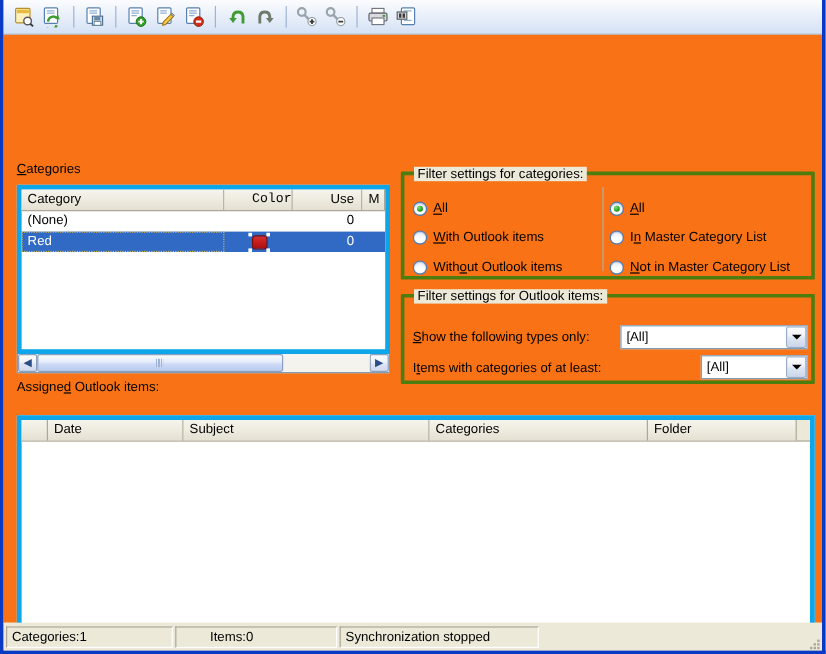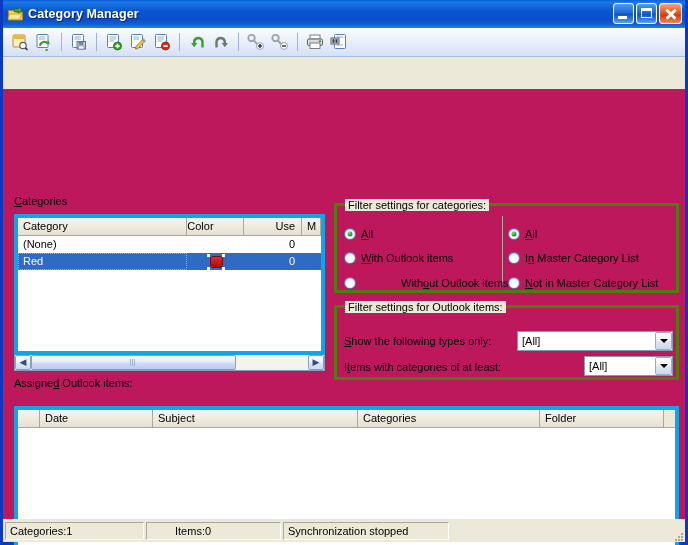--- a/index.html
+++ b/index.html
@@ -136,22 +136,21 @@
     width: 1px; height: 18px;
     background: #9db4d4;
     margin: 0 5px;
     flex: 0 0 auto;
   }
 
   
   .client {
     flex: 1 1 auto;
     position: relative;
-    background: #be185d;
-    margin-top: 32px;
+    background: #f97316;
   }
 
   .lbl {
     position: absolute;
     font-size: 11px;
     color: #000;
     white-space: nowrap;
   }
   .lbl u { text-decoration: underline; }
 
@@ -400,43 +399,20 @@
     position: absolute;
     width: 2px; height: 2px;
     background: #aca899;
   }
 </style>
 </head>
 <body>
 
 <div class="window">
 
-  <div class="titlebar">
-    <div class="title-icon">
-      <svg width="17" height="17" viewBox="0 0 17 17">
-        <path d="M1.5 4.5 L7 4.5 L8.5 6.2 L15.5 6.2 L15.5 14 L1.5 14 Z" fill="#f7d154" stroke="#b98b14" stroke-width="1"></path>
-        <path d="M2.5 8 L14.5 8 L13 13.2 L1 13.2 Z" fill="#ffe79a" stroke="#c99a23" stroke-width="0.8"></path>
-        <path d="M7 3 L11.5 3 L11.5 1.2 L15.2 4.2 L11.5 7.2 L11.5 5.4 L7 5.4 Z" fill="#4fae3a" stroke="#2b6b1d" stroke-width="0.8"></path>
-      </svg>
-    </div>
-    <div class="title-text">Category Manager</div>
-
-    <div class="title-buttons">
-      <div class="tbtn">
-        <div class="min-glyph"></div>
-      </div>
-      <div class="tbtn">
-        <div class="max-glyph"></div>
-      </div>
-      <div class="tbtn close">
-        <div class="close-glyph-a"></div>
-        <div class="close-glyph-b"></div>
-      </div>
-    </div>
-  </div>
 
 
   <div class="toolbar">
 
     <div class="tb-btn">
       <svg width="18" height="18" viewBox="0 0 18 18">
         <rect x="2" y="2" width="12" height="12" rx="1" fill="#fdf0bd" stroke="#b8912a" stroke-width="1"></rect>
         <rect x="3" y="3" width="10" height="3" fill="#e8b93c"></rect>
         <circle cx="12" cy="12.5" r="3.2" fill="#ffffff" stroke="#5a5a5a" stroke-width="1.2"></circle>
         <line x1="14.2" y1="14.8" x2="16.6" y2="17" stroke="#3a3a3a" stroke-width="1.6"></line>
@@ -565,21 +541,21 @@
 
   </div>
 
   <div class="client">
 
     <div class="lbl" style="left:11px; top:106px;"><u>C</u>ategories</div>
 
     <div class="listview" style="left:11px; top:125px; width:311px; height:141px;">
       <div class="lv-header">
         <div class="lv-col" style="width:182px;">Category</div>
-        <div class="lv-col" style="width:61px; text-align:left; padding-left:0;">Color</div>
+        <div class="lv-col" style="width:61px; text-align:right; padding-left:0;font-family:Liberation Mono, monospace;">Color</div>
         <div class="lv-col ta-right" style="width:62px;">Use</div>
         <div class="lv-col" style="width:20px;">M</div>
       </div>
       <div class="lv-body">
 
         <div class="lv-row">
           <div class="lv-cell cell-first" style="width:182px;">(None)</div>
           <div class="lv-cell" style="width:61px;"></div>
           <div class="lv-cell ta-right" style="width:62px;">0</div>
           <div class="lv-cell" style="width:20px;"></div>
@@ -623,21 +599,21 @@
     </div>
 
     <div class="radio-row" style="left:341px; top:139px;">
       <span class="radio checked"></span>
       <span class="radio-label"><u>A</u>ll</span>
     </div>
     <div class="radio-row" style="left:341px; top:163px;">
       <span class="radio"></span>
       <span class="radio-label"><u>W</u>ith Outlook items</span>
     </div>
-    <div class="radio-row" style="left:341px; top:188px;gap:40px;">
+    <div class="radio-row" style="left:341px; top:188px;">
       <span class="radio"></span>
       <span class="radio-label">With<u>o</u>ut Outlook items</span>
     </div>
 
     <div class="radio-row" style="left:505px; top:139px;">
       <span class="radio checked"></span>
       <span class="radio-label"><u>A</u>ll</span>
     </div>
     <div class="radio-row" style="left:505px; top:163px;">
       <span class="radio"></span>

